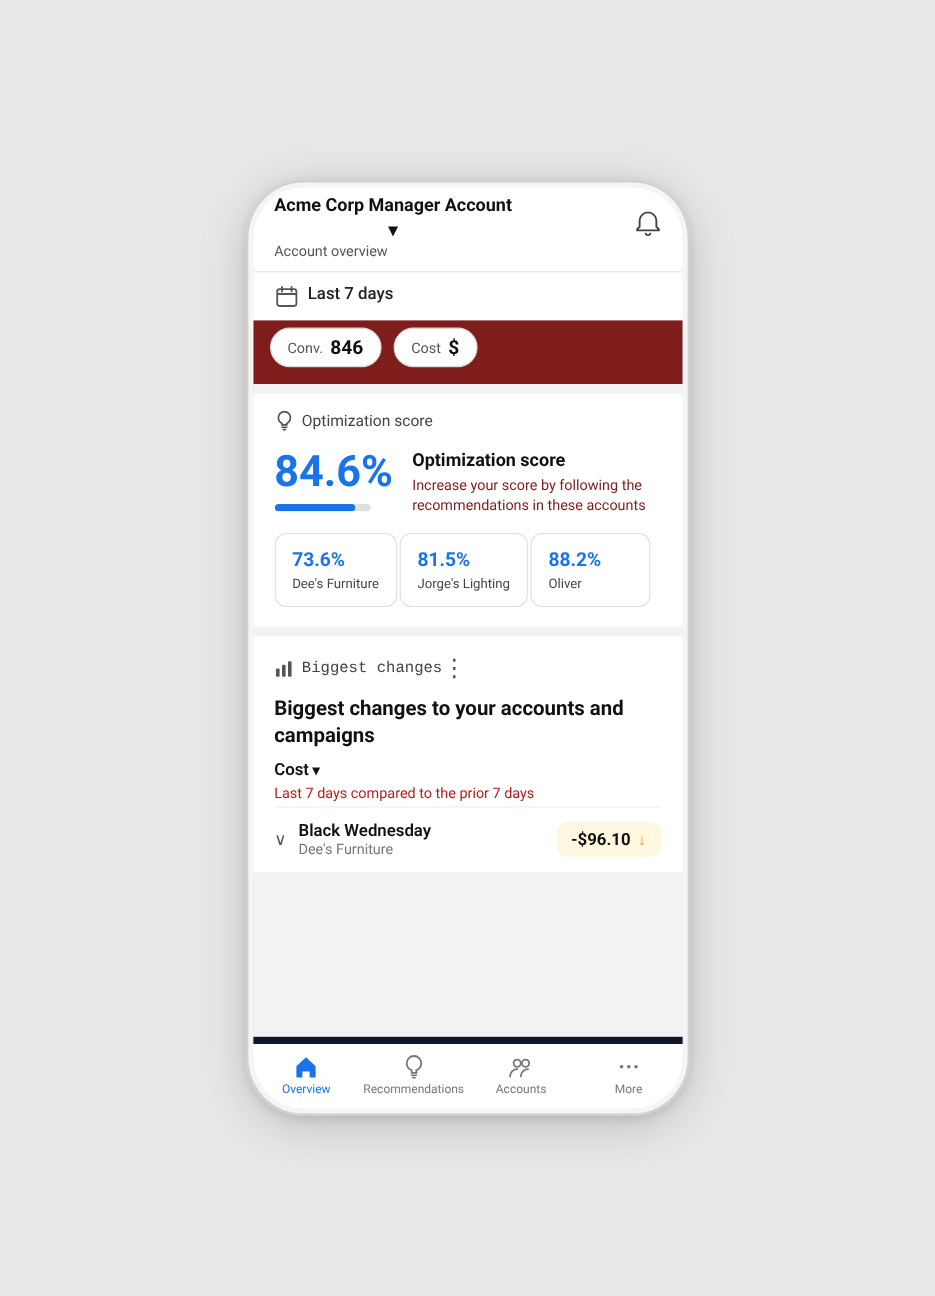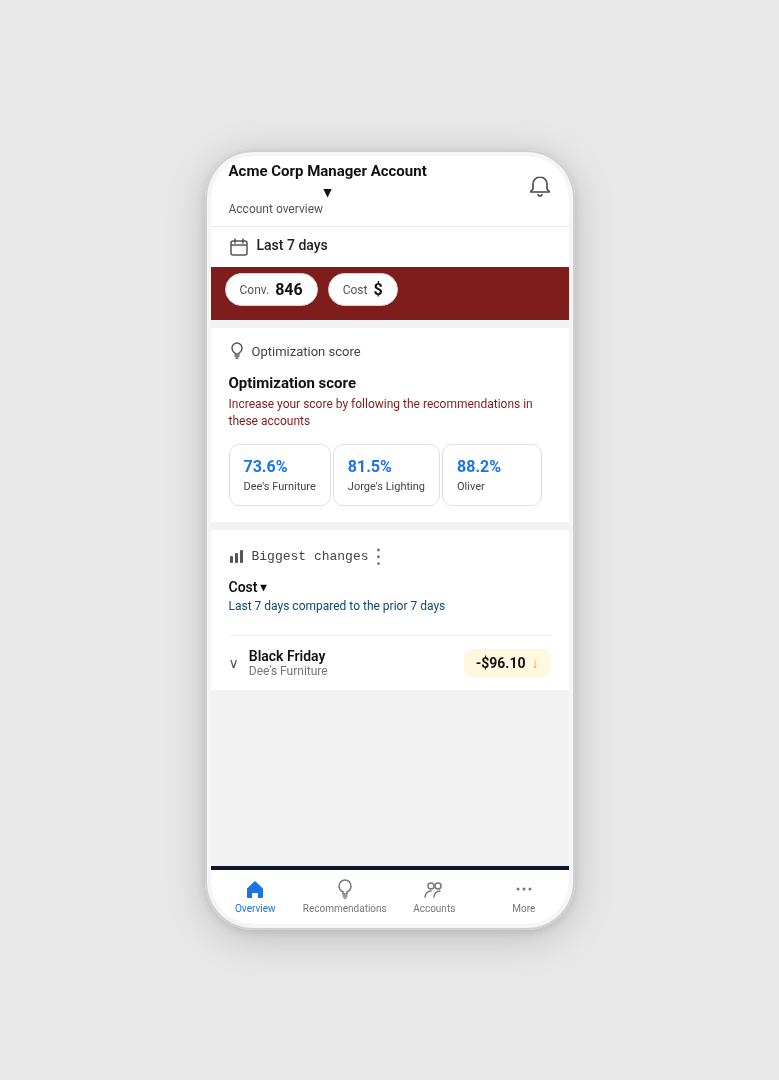--- a/index.html
+++ b/index.html
@@ -243,22 +243,22 @@
       font-weight: 600;
       color: #111;
       cursor: pointer;
       margin-bottom: 4px;
     }
     .cost-dropdown .arrow {
       font-size: 12px;
     }
     .comparison-text {
       font-size: 12px;
-      color: #0c4a6e;
-      margin-bottom: 22px;
+      color: #b91c1c;
+      margin-bottom: 4px;
     }
     
     .campaign-row {
       display: flex;
       align-items: center;
       justify-content: space-between;
       padding: 12px 0;
       border-top: 1px solid #f0f0f0;
     }
     .campaign-left {
@@ -291,21 +291,21 @@
       color: #111;
     }
     .down-arrow-icon {
       color: #f4a300;
       font-size: 14px;
     }
     
     .bottom-nav {
       display: flex;
       background: #fff;
-      border-top: 4px solid #0f172a;
+      border-top: 6px solid #0f172a;
       padding: 8px 0 10px 0;
       flex-shrink: 0;
     }
     .nav-item {
       flex: 1;
       display: flex;
       flex-direction: column;
       align-items: center;
       gap: 3px;
       cursor: pointer;
@@ -372,20 +372,26 @@
 
       <div class="opt-section">
         <div class="section-header-row">
           <svg width="16" height="18" viewBox="0 0 16 18" fill="none">
             <path d="M8 1a5 5 0 0 1 5 5c0 2.2-1.4 4.1-3 5v1H6v-1C4.4 10.1 3 8.2 3 6a5 5 0 0 1 5-5z" stroke="#555" stroke-width="1.4" fill="none"></path>
             <path d="M6 14h4M7 16h2" stroke="#555" stroke-width="1.3" stroke-linecap="round"></path>
           </svg>
           <span>Optimization score</span>
         </div>
         <div class="opt-main">
+          <div>
+            <div class="opt-score-big">84.6%</div>
+            <div class="opt-progress-wrap">
+              <div class="opt-progress-fill" style="width: 84.6%"></div>
+            </div>
+          </div>
           <div class="opt-right">
             <div class="opt-title">Optimization score</div>
             <div class="opt-desc">Increase your score by following the recommendations in these accounts</div>
           </div>
         </div>
 
         <div class="sub-accounts-row">
           <div class="sub-account-card">
             <div class="sub-score">73.6%</div>
             <div class="sub-name">Dee's Furniture</div>
@@ -406,31 +412,32 @@
           <div class="changes-header-left">
             <svg width="16" height="16" viewBox="0 0 16 16" fill="none">
               <rect x="1" y="8" width="3" height="7" rx="1" fill="#555"></rect>
               <rect x="6" y="5" width="3" height="10" rx="1" fill="#555"></rect>
               <rect x="11" y="2" width="3" height="13" rx="1" fill="#555"></rect>
             </svg>
             <span>Biggest changes</span>
           </div>
           <span class="three-dots">⋮</span>
         </div>
+        <div class="changes-title">Biggest changes to your accounts and campaigns</div>
         <div class="cost-dropdown">
           <span>Cost</span>
           <span class="arrow">▾</span>
         </div>
         <div class="comparison-text">Last 7 days compared to the prior 7 days</div>
 
         <div class="campaign-row">
           <div class="campaign-left">
             <span class="expand-arrow">∨</span>
             <div>
-              <div class="campaign-name">Black Friday</div>
+              <div class="campaign-name">Black Wednesday</div>
               <div class="campaign-account">Dee's Furniture</div>
             </div>
           </div>
           <div class="change-badge">
             <span>-$96.10</span>
             <span class="down-arrow-icon">↓</span>
           </div>
         </div>
       </div>
 

